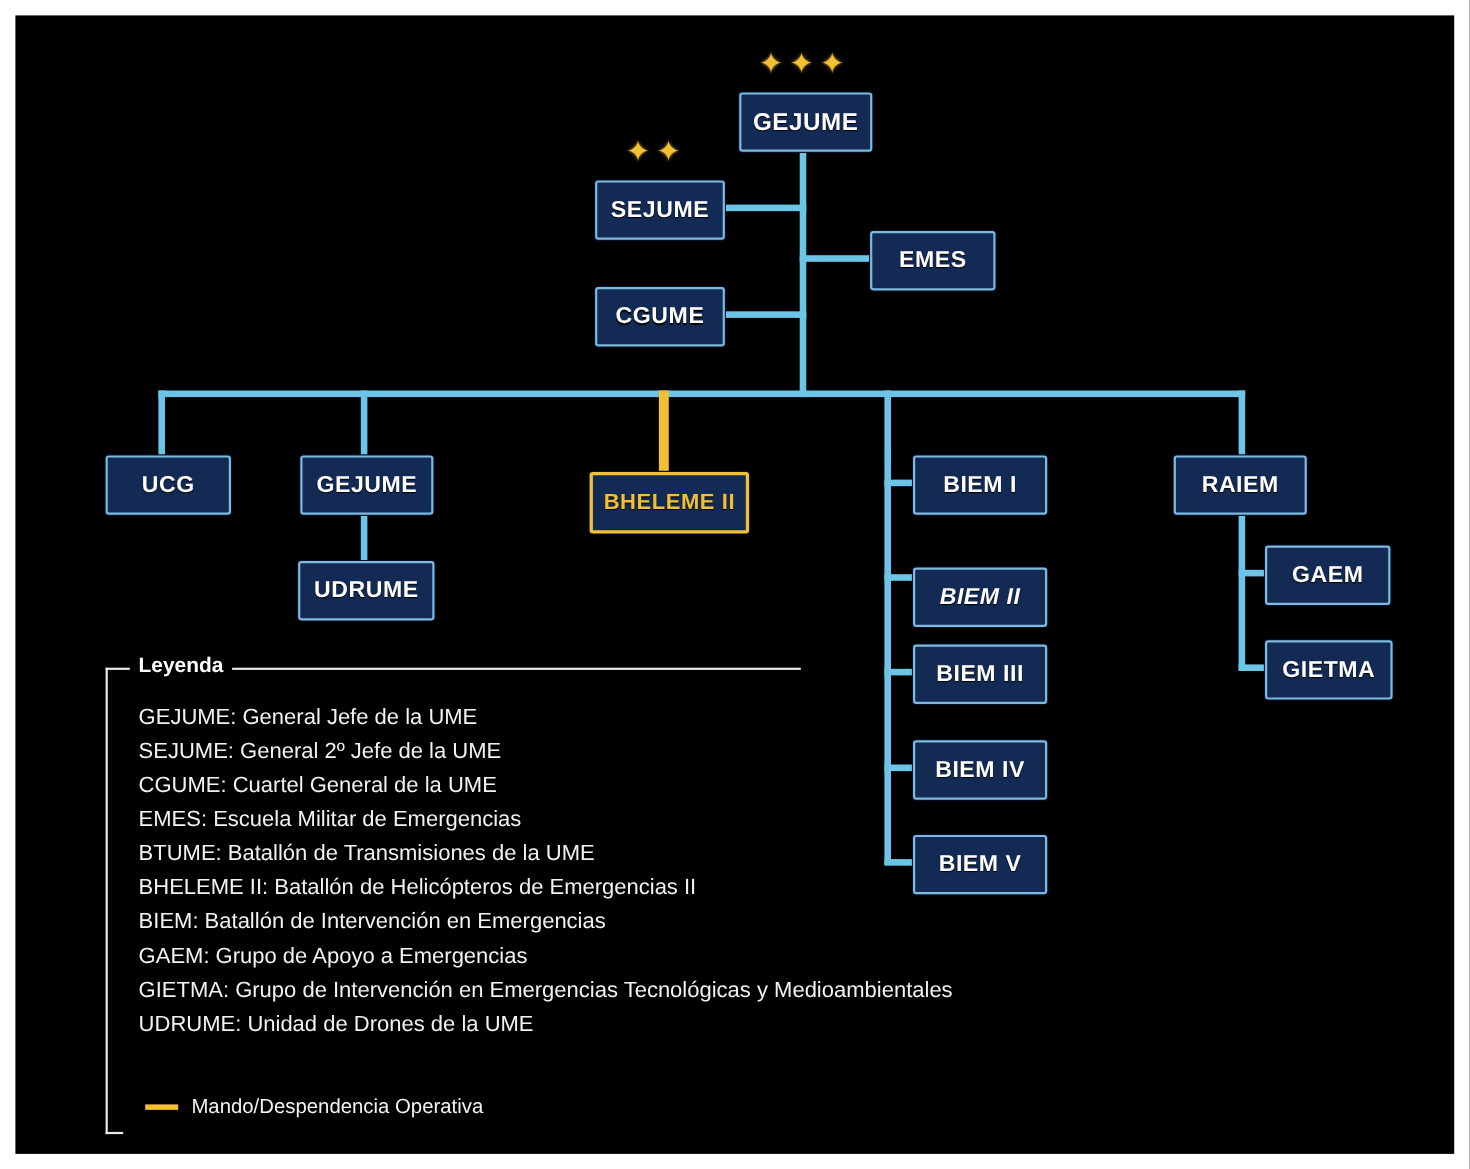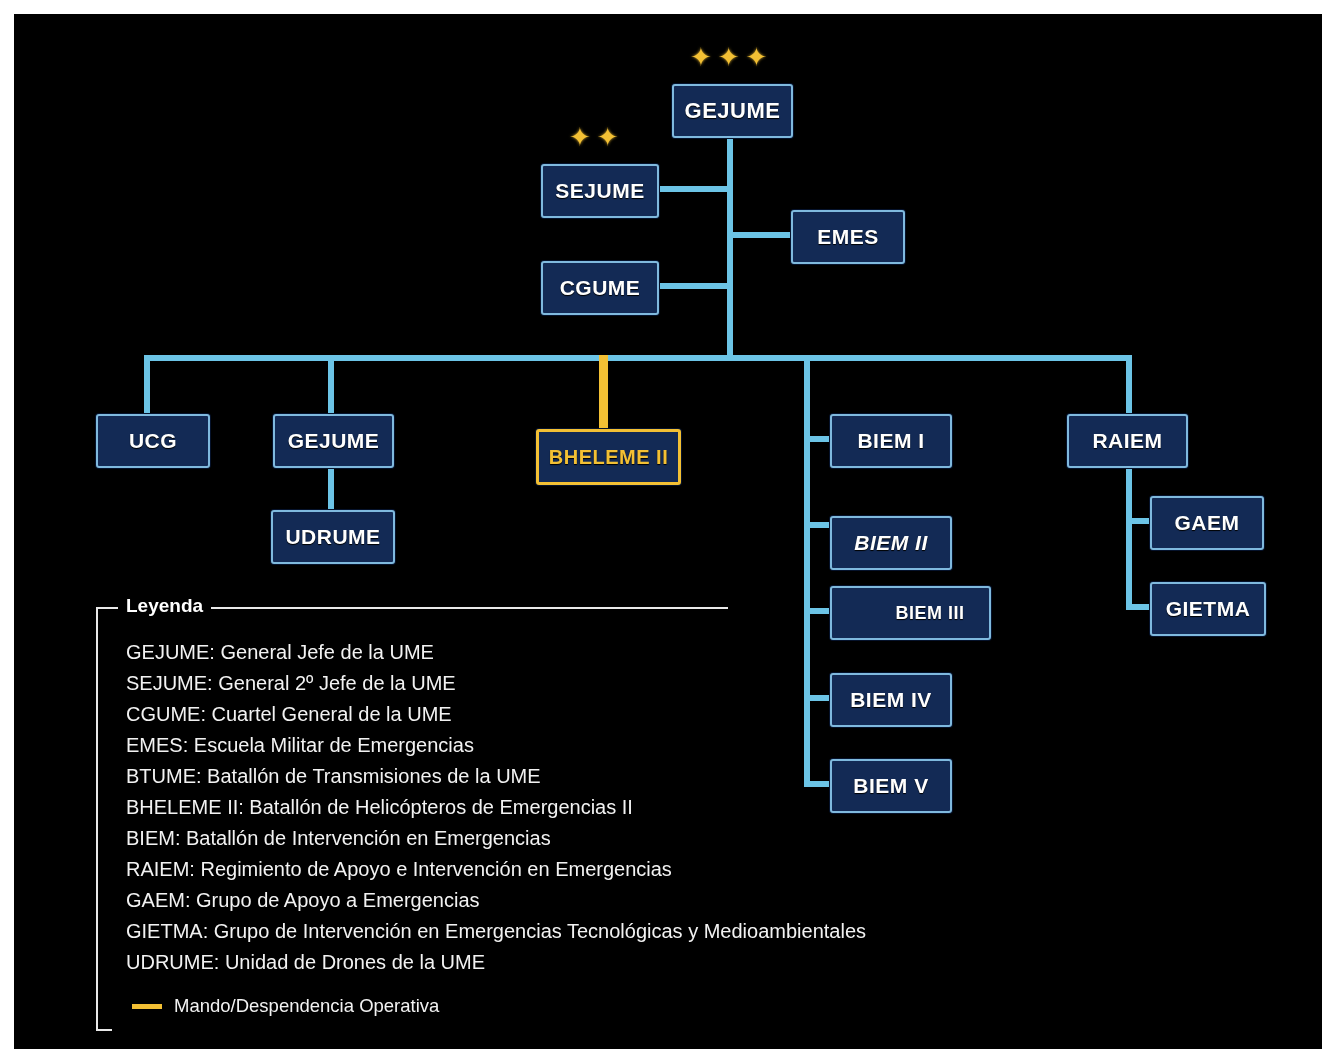--- a/index.html
+++ b/index.html
@@ -212,21 +212,21 @@
   <div class="node gold" style="left:522px; top:415px; width:139px; height:50px; font-size:20px;">
     <span>BHELEME II</span>
   </div>
 
   <div class="node" style="left:816px; top:400px; width:118px; height:50px; font-size:21px;">
     <span>BIEM I</span>
   </div>
   <div class="node" style="left:816px; top:502px; width:118px; height:50px; font-size:21px;font-style:italic;">
     <span>BIEM II</span>
   </div>
-  <div class="node" style="left:816px; top:572px; width:118px; height:50px; font-size:18px;padding-left:39px;">
+  <div class="node" style="left:816px; top:572px; width:118px; height:50px; font-size:21px;">
     <span>BIEM III</span>
   </div>
   <div class="node" style="left:816px; top:659px; width:118px; height:50px; font-size:21px;">
     <span>BIEM IV</span>
   </div>
   <div class="node" style="left:816px; top:745px; width:118px; height:50px; font-size:21px;">
     <span>BIEM V</span>
   </div>
 
   <div class="node" style="left:1053px; top:400px; width:117px; height:50px; font-size:21px;">
@@ -246,21 +246,20 @@
     <div class="legend-title">Leyenda</div>
 
     <div class="legend-items">
       <div class="legend-item">GEJUME: General Jefe de la UME</div>
       <div class="legend-item">SEJUME: General 2º Jefe de la UME</div>
       <div class="legend-item">CGUME: Cuartel General de la UME</div>
       <div class="legend-item">EMES: Escuela Militar de Emergencias</div>
       <div class="legend-item">BTUME: Batallón de Transmisiones de la UME</div>
       <div class="legend-item">BHELEME II: Batallón de Helicópteros de Emergencias II</div>
       <div class="legend-item">BIEM: Batallón de Intervención en Emergencias</div>
-      <div class="legend-item">RAIEM: Regimiento de Apoyo e Intervención en Emergencias</div>
       <div class="legend-item">GAEM: Grupo de Apoyo a Emergencias</div>
       <div class="legend-item">GIETMA: Grupo de Intervención en Emergencias Tecnológicas y Medioambientales</div>
       <div class="legend-item">UDRUME: Unidad de Drones de la UME</div>
     </div>
 
     <div class="legend-key">
       <span class="legend-key-dash"></span>
       <span class="legend-key-label">Mando/Despendencia Operativa</span>
     </div>
   </div>

